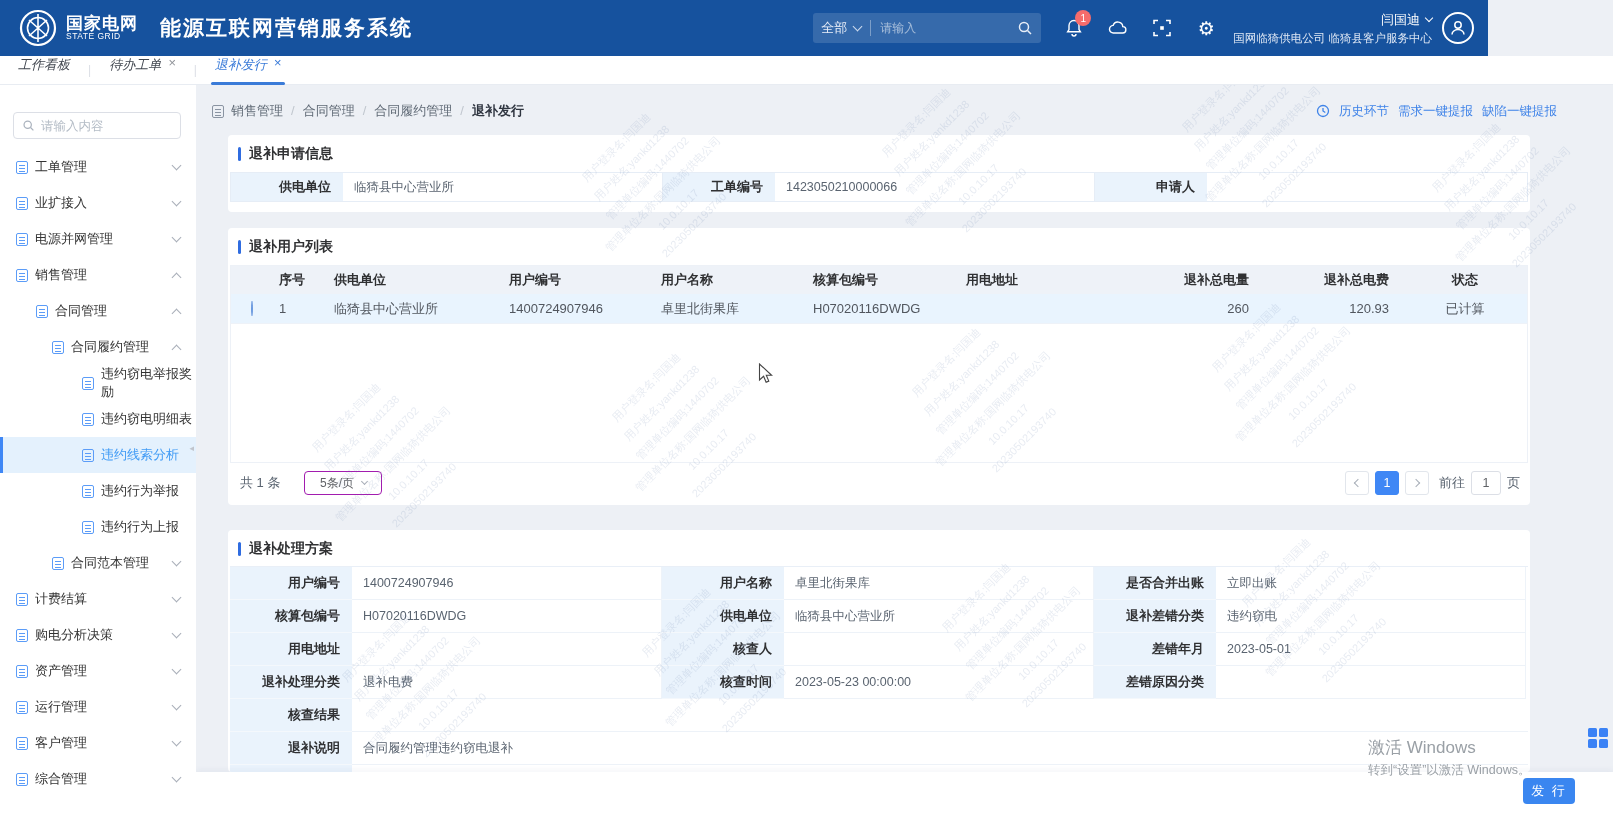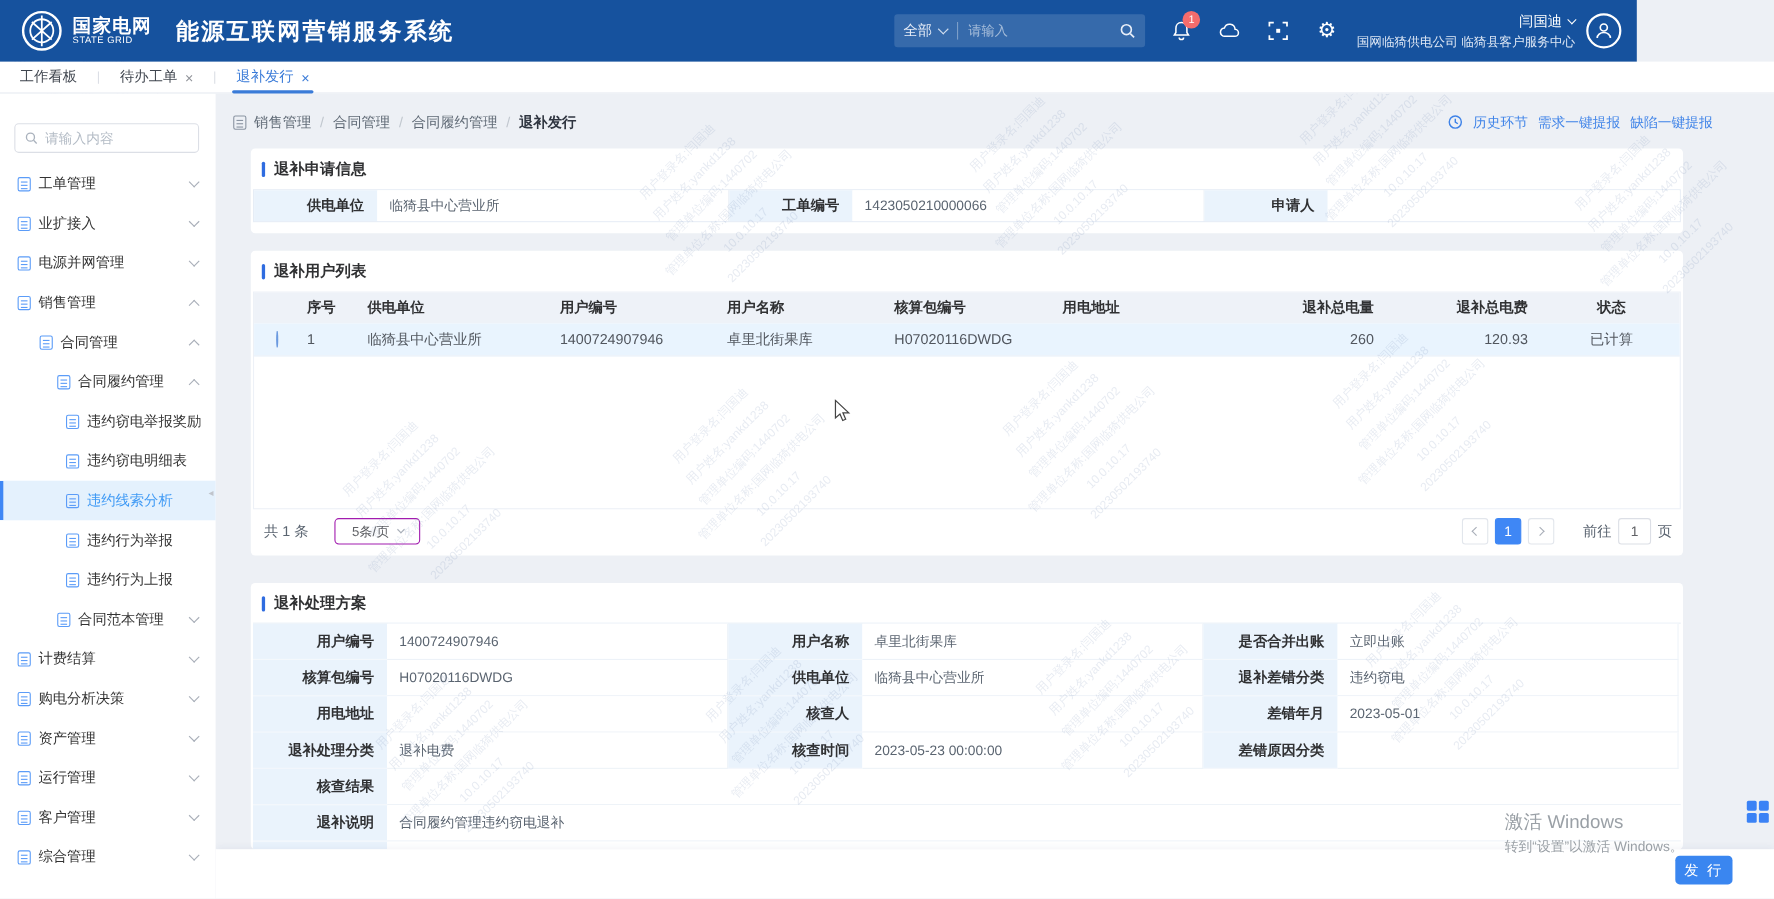--- a/index.html
+++ b/index.html
@@ -29,40 +29,40 @@
   .user-name { font-size:13px; display:flex; align-items:center; justify-content:flex-end; cursor:pointer; }
   .user-name .chev { margin-left:6px; border-color:#fff; width:6px; height:6px; }
   .user-org { font-size:11.5px; color:#dfe8f5; margin-top:2px; white-space:nowrap; }
   .avatar { margin-left:10px; width:32px; height:32px; border-radius:50%; border:2px solid #fff; display:flex; align-items:center; justify-content:center; cursor:pointer; }
 
   .chev { display:inline-block; width:7px; height:7px; border-right:1.5px solid #a8aeb8; border-bottom:1.5px solid #a8aeb8; transform:rotate(45deg); margin-top:-3px; }
   .chev.up { transform:rotate(-135deg); margin-top:4px; }
 
   
   .tabbar { position:absolute; left:0; top:56px; width:1613px; height:29px; background:#fff; border-bottom:1px solid #e8ecf2; display:flex; align-items:center; z-index:15; }
-  .tab { position:relative; height:29px; display:flex; align-items:center; font-size:13px; color:#40464f; padding:0 6px; margin-left:12px; cursor:pointer; }
+  .tab { position:relative; height:29px; display:flex; font-size:13px; color:#40464f; padding:0 6px; margin-left:12px; cursor:pointer;font-style:italic; }
   .tab .x { margin-left:7px; font-size:13px; color:#909399; line-height:1; }
   .tab.active { color:#3a7bd8; }
   .tab.active .x { color:#3a7bd8; }
   .tab.active::after { content:""; position:absolute; left:2px; right:2px; bottom:0; height:3px; background:#3a7bd8; border-radius:2px; }
   .tabsep { color:#dcdfe6; font-size:12px; margin-left:12px; }
 
   
   .sidebar { position:absolute; left:0; top:85px; width:196px; height:732px; background:#fff; z-index:10; }
   .side-search { position:absolute; left:13px; top:27px; width:168px; height:27px; border:1px solid #dcdfe6; border-radius:4px; display:flex; align-items:center; padding:0 8px; background:#fff; }
   .side-search input { flex:1; min-width:10px; border:none; outline:none; font-size:12.5px; color:#606266; margin-left:6px; font-family:"Liberation Sans",sans-serif; }
   .side-search input::placeholder { color:#b4bcc6; }
   .menu { position:absolute; left:0; top:64px; width:196px; list-style:none; }
   .mi { height:36px; display:flex; align-items:center; font-size:13px; color:#333; cursor:pointer; position:relative; }
   .mi .doc-ico { margin-right:7px; }
   .mi .chev { position:absolute; right:16px; }
   .mi.l1 { padding-left:16px; }
   .mi.l2 { padding-left:36px; }
   .mi.l3 { padding-left:52px; }
-  .mi.l4 { padding-left:60px; }
+  .mi.l4 { padding-left:82px; }
   .mi.active { background:#e4f1fd; color:#3f9af5; box-shadow:inset 3px 0 0 #3f87f5; }
   .doc-ico { display:inline-block; width:12px; height:13px; border:1px solid #5b9cf8; border-radius:2px; position:relative; flex:none; }
   .doc-ico::before { content:""; position:absolute; left:2px; right:2px; top:3px; height:1px; background:#5b9cf8; box-shadow:0 3px 0 #5b9cf8, 0 6px 0 #5b9cf8; }
   .doc-ico.gray { border-color:#8a94a2; }
   .doc-ico.gray::before { background:#8a94a2; box-shadow:0 3px 0 #8a94a2, 0 6px 0 #8a94a2; }
   .side-arrow { position:absolute; right:2px; top:358px; font-size:9px; color:#c0c4cc; }
 
   
   .crumb-row { position:absolute; left:212px; top:98px; width:1345px; height:26px; display:flex; align-items:center; z-index:6; }
   .crumb { display:flex; align-items:center; font-size:13px; color:#606a76; }
@@ -95,21 +95,21 @@
   .radio { width:14px; height:14px; border-radius:50%; border:1.5px solid #6b9ae0; background:#fff; margin-left:12px; cursor:pointer; }
   .pager { position:absolute; left:12px; right:10px; top:242px; height:26px; display:flex; align-items:center; font-size:13px; color:#5a6470; }
   .psize { margin-left:24px; width:78px; height:24px; border:1px solid #a21caf; border-radius:4px; display:flex; align-items:center; justify-content:center; font-size:12px; color:#606266; cursor:pointer; }
   .psize .chev { margin-left:8px; width:5px; height:5px; }
   .pager-right { margin-left:auto; display:flex; align-items:center; }
   .pbtn { width:24px; height:24px; border:1px solid #e2e6ec; border-radius:3px; background:#fff; display:flex; align-items:center; justify-content:center; margin-left:6px; cursor:pointer; }
   .pbtn .chev { width:6px; height:6px; margin:0; }
   .pbtn .chev.left { transform:rotate(135deg); margin-left:2px; }
   .pbtn .chev.right { transform:rotate(-45deg); margin-right:2px; }
   .pbtn.active { background:#3f87f5; border-color:#3f87f5; color:#fff; font-size:12.5px; }
-  .goto-label { margin-left:26px; }
+  .goto-label { margin-left:10px; }
   .goto-input { width:30px; height:24px; border:1px solid #dcdfe6; border-radius:3px; margin:0 6px; text-align:center; font-size:12.5px; color:#606266; outline:none; font-family:"Liberation Sans",sans-serif; }
 
   .panel-plan { top:530px; height:242px; overflow:hidden; }
   .pgrid { margin:8px 0 0 2px; width:1298px; border-top:1px solid #e9eff7; }
   .prow { display:flex; height:33px; }
   .prow.partial { height:11px; overflow:hidden; }
   .plabel { width:122px; background:#eaf3fc; display:flex; align-items:center; justify-content:flex-end; padding-right:12px; font-size:13px; font-weight:bold; color:#303133; border-bottom:1px solid #f4f8fc; flex:none; }
   .pvalue { width:310px; display:flex; align-items:center; padding-left:11px; font-size:12.5px; color:#5a6470; background:#fff; border-bottom:1px solid #edf2f8; border-right:1px solid #eef3f9; }
   .pvalue.wide { width:1176px; border-right:none; }
 

